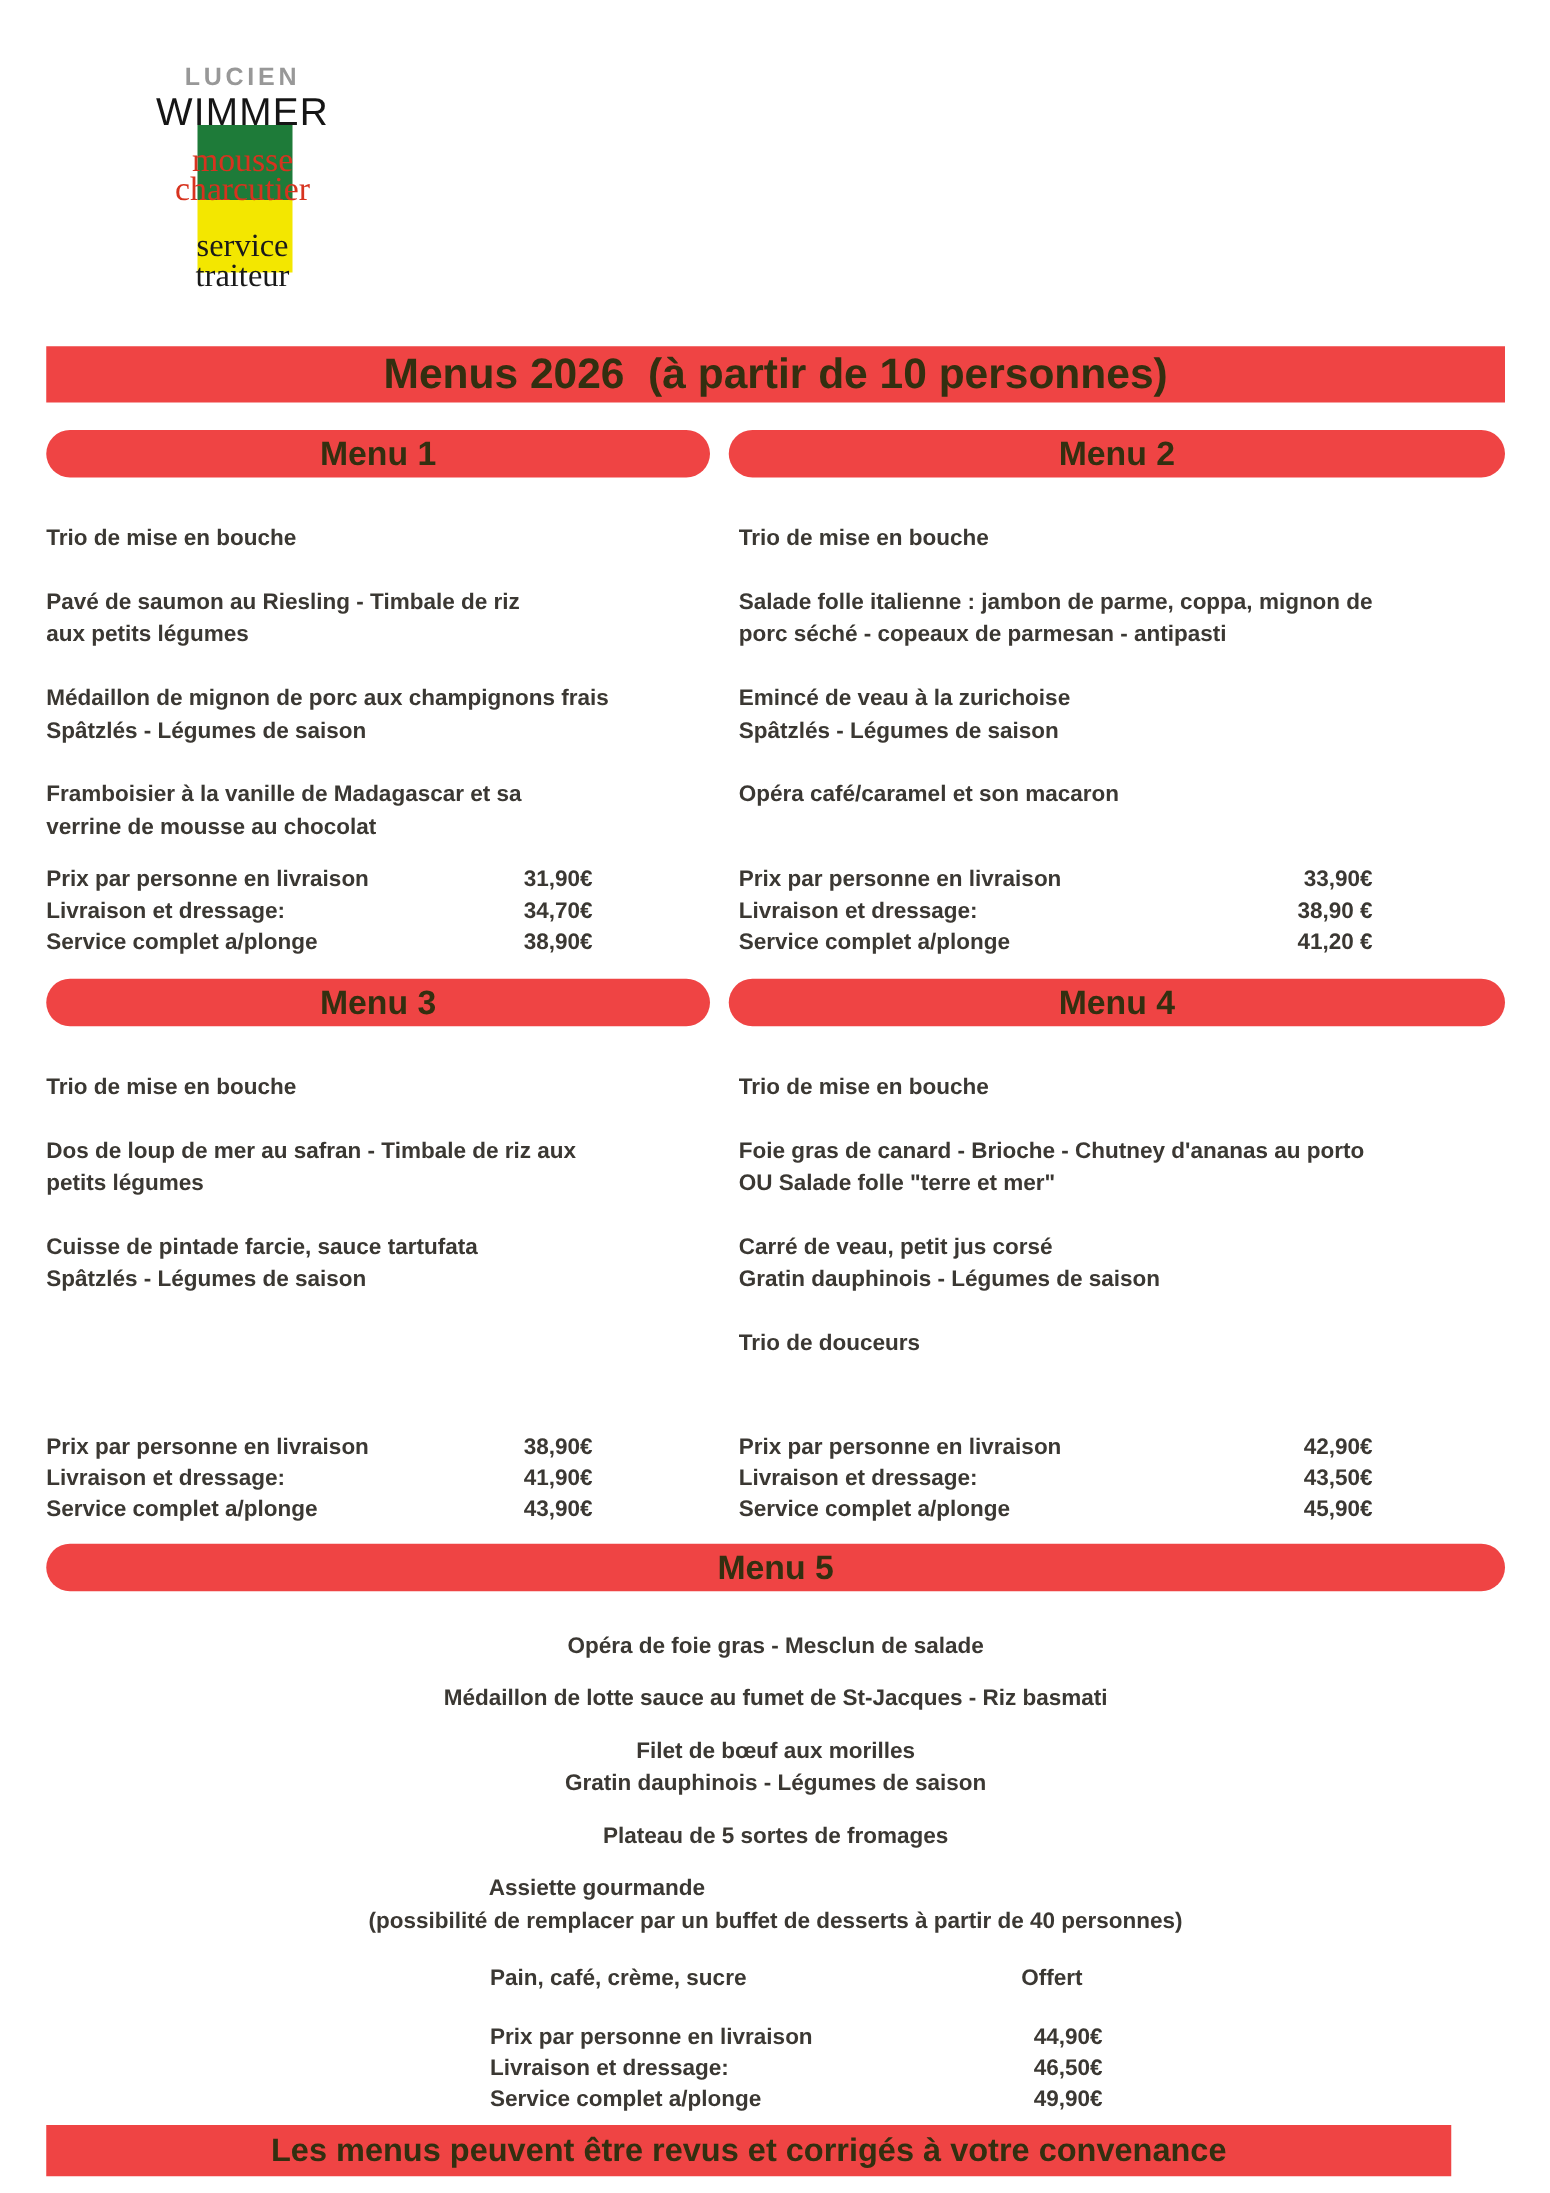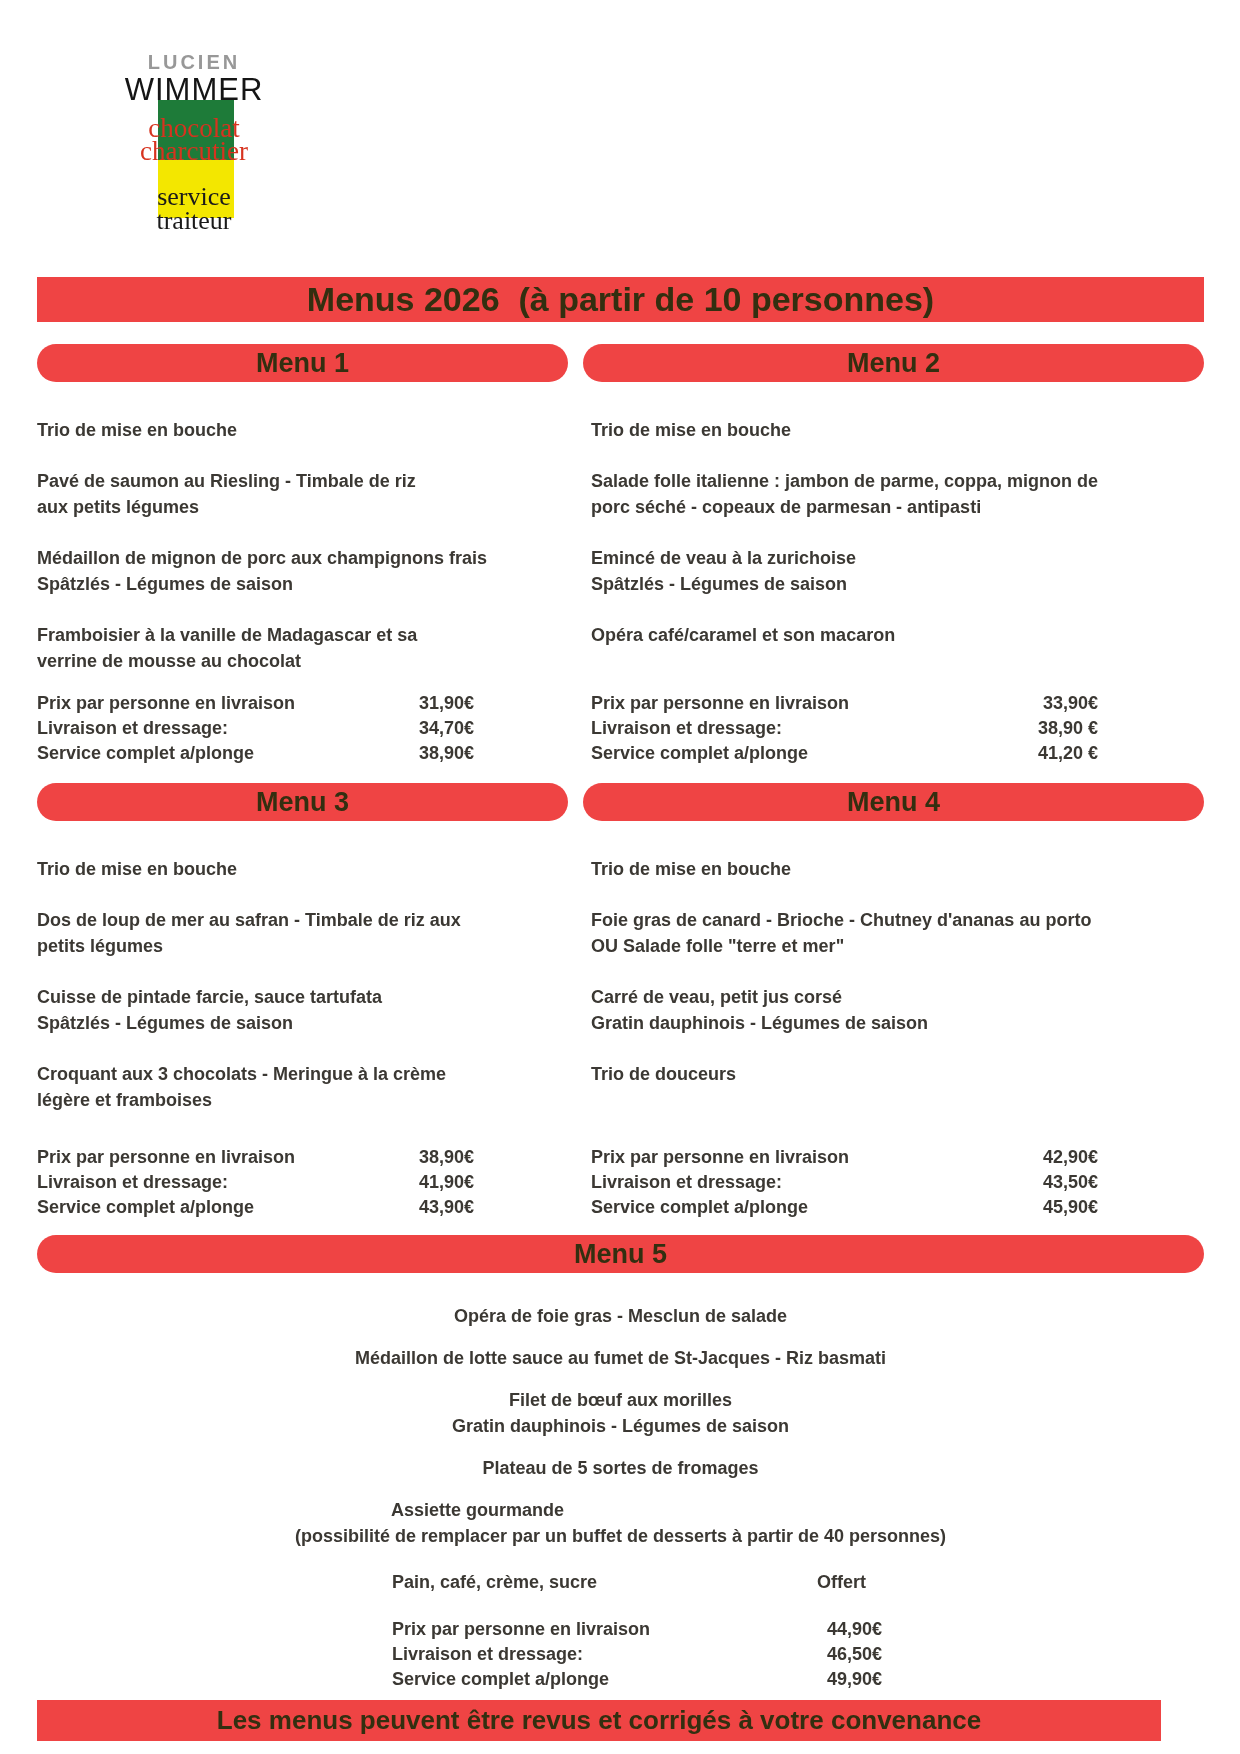--- a/index.html
+++ b/index.html
@@ -65,21 +65,21 @@
 
   <div class="logo">
     <div class="logo-strip">
       <div class="green"></div>
       <div class="yellow"></div>
     </div>
     <div class="logo-text">
       <div class="logo-lucien">LUCIEN</div>
       <div class="logo-wimmer">WIMMER</div>
       <div class="logo-boucher">
-        <div>chocolat</div>
+        <div>mousse</div>
         <div>charcutier</div>
       </div>
       <div class="logo-service">
         <div>service</div>
         <div>traiteur</div>
       </div>
     </div>
   </div>
 
   <div class="bar title-bar">Menus 2026  (à partir de 10 personnes)</div>
@@ -156,24 +156,20 @@
       <div class="dish first-dish">
         <div>Trio de mise en bouche</div>
       </div>
       <div class="dish">
         <div>Dos de loup de mer au safran - Timbale de riz aux</div>
         <div>petits légumes</div>
       </div>
       <div class="dish">
         <div>Cuisse de pintade farcie, sauce tartufata</div>
         <div>Spâtzlés - Légumes de saison</div>
-      </div>
-      <div class="dish">
-        <div>Croquant aux 3 chocolats - Meringue à la crème</div>
-        <div>légère et framboises</div>
       </div>
       <div class="prices">
         <div class="price-row">
           <span class="price-label">Prix par personne en livraison</span>
           <span class="price-value">38,90€</span>
         </div>
         <div class="price-row">
           <span class="price-label">Livraison et dressage:</span>
           <span class="price-value">41,90€</span>
         </div>

